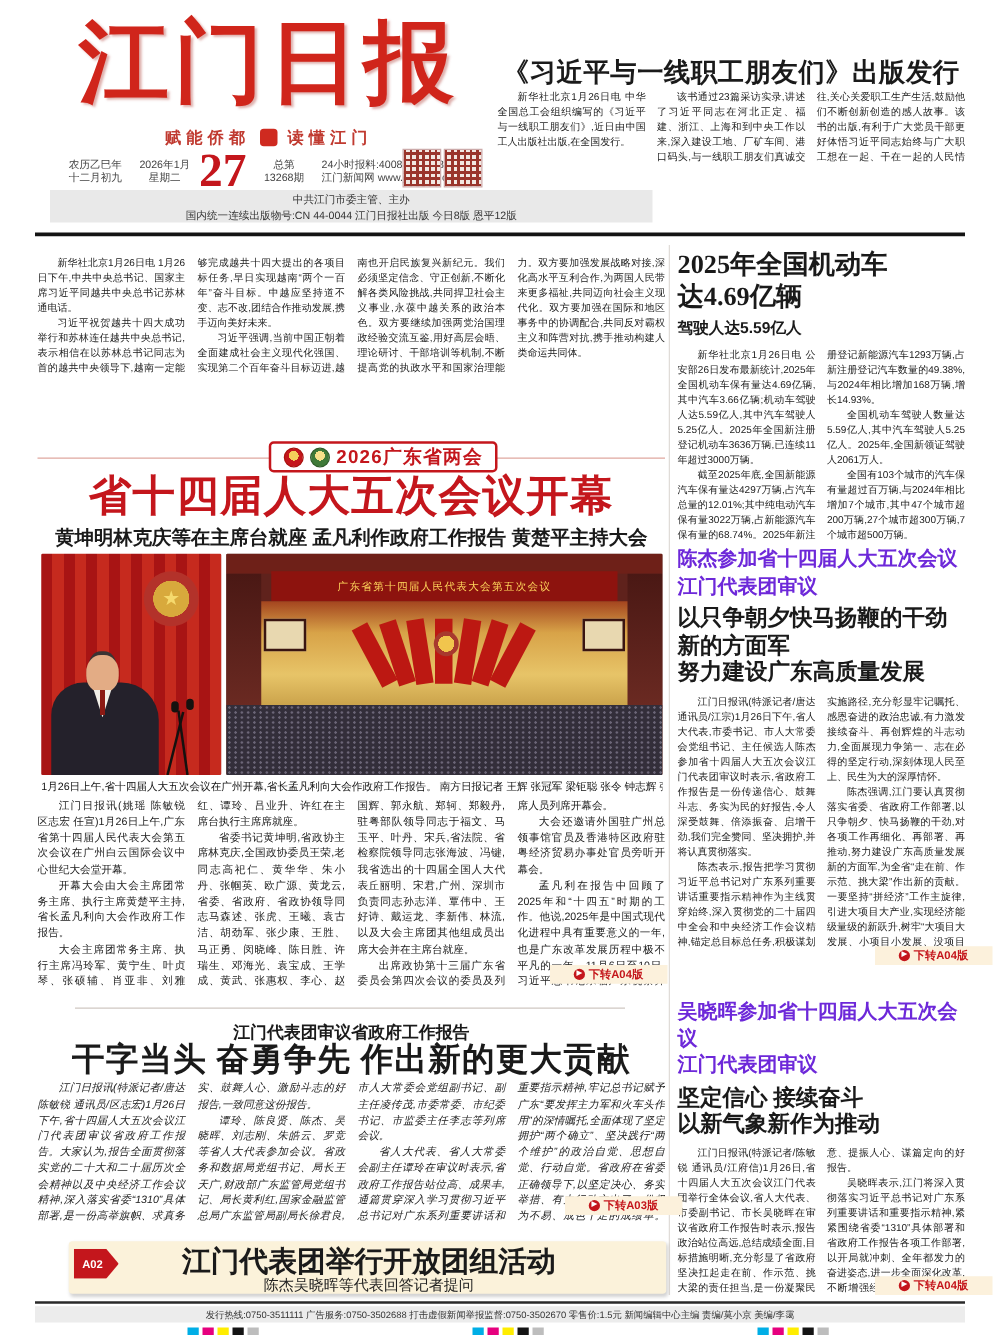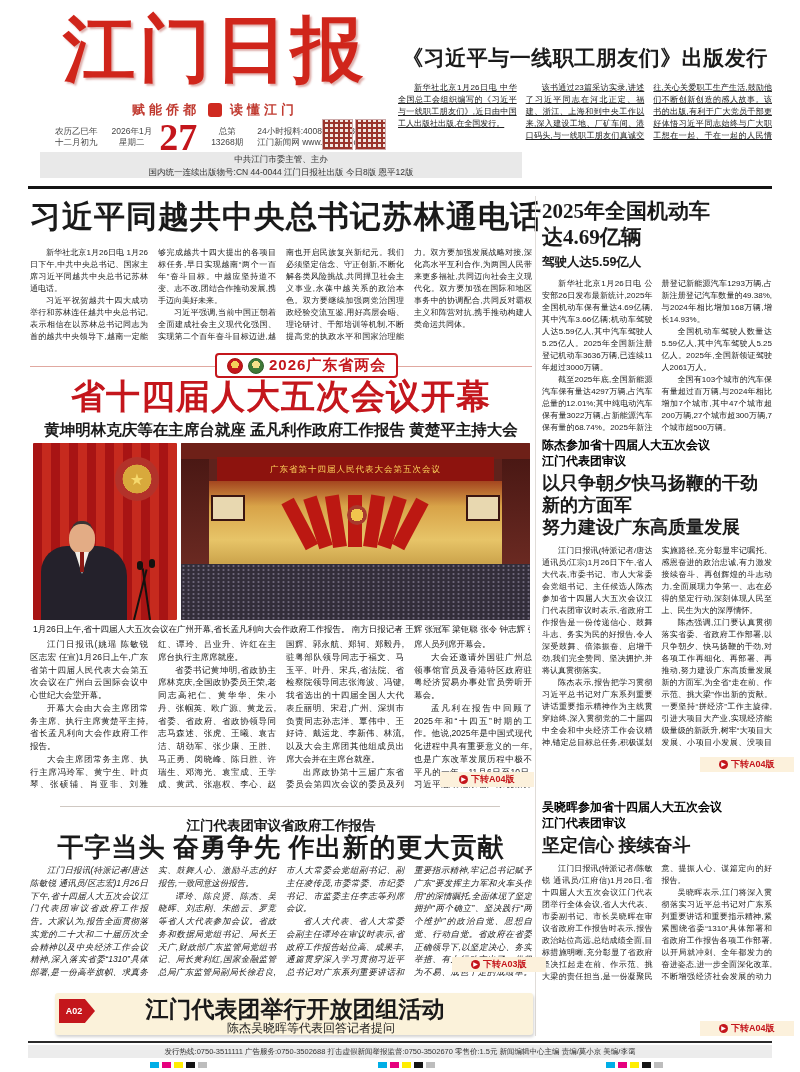--- a/index.html
+++ b/index.html
@@ -23,42 +23,42 @@
   .dl-day{font-family:"Liberation Serif",serif;font-size:38px;font-weight:bold;color:#c4161c;line-height:34px;text-align:right;}
   .qr{width:29px;height:29px;border:1px solid #caa;
       background-image:repeating-linear-gradient(0deg,#9a352c 0 2px,transparent 2px 5px),
                        repeating-linear-gradient(90deg,#9a352c 0 2px,#f2e8e2 2px 5px);}
   .gray-strip{left:40px;top:152px;width:482px;height:26px;background:#e9e9e9;
       text-align:center;font-size:8.5px;color:#333;line-height:1.5;padding-top:1px;box-sizing:border-box;}
 
   
   .tr-art{left:398px;top:44px;width:374px;}
   .tr-title{font-size:21px;font-weight:bold;text-align:center;letter-spacing:0.5px;white-space:nowrap;}
-  .tr-body{margin-top:10px;height:62px;overflow:hidden;column-count:3;column-gap:9px;text-decoration:underline;}
+  .tr-body{height:62px;overflow:hidden;column-count:3;column-gap:9px;}
 
   .rule-black{left:28px;top:186px;width:744px;height:3px;background:#141414;}
 
   
   .body-txt{font-size:8px;line-height:1.5;text-align:justify;color:#202020;}
   .body-txt p{margin:0;text-indent:2em;}
 
   
   .lead{left:30px;top:196px;width:502px;}
   .lead-h{font-family:"Liberation Serif",serif;font-size:31px;font-weight:bold;text-align:center;
           letter-spacing:1px;white-space:nowrap;}
   .lead-body{margin-top:9px;height:100px;overflow:hidden;column-count:4;column-gap:10px;}
 
   
   .vdivider{left:535px;top:196px;width:1px;height:840px;background:#e0dcd8;}
   .motor{left:542px;top:198px;width:230px;}
   .motor-h{font-family:"Liberation Serif",serif;font-size:21px;font-weight:bold;line-height:1.25;}
   .motor-sub{font-size:12.5px;font-weight:bold;margin-top:3px;}
   .motor-body{margin-top:7px;height:158px;overflow:hidden;column-count:2;column-gap:9px;}
 
-  .kicker{font-size:12px;font-weight:bold;color:#000000;line-height:1.35;}
+  .kicker{font-size:16px;font-weight:bold;color:#6d28d9;line-height:1.35;}
   .rh{font-family:"Liberation Serif",serif;font-size:18px;font-weight:bold;line-height:1.2;}
   .side-art{left:542px;width:230px;}
   .side-body{overflow:hidden;column-count:2;column-gap:9px;}
 
   
   .sec-rule{left:30px;top:366px;width:502px;height:1px;background:#e0a8a0;}
   .sec-badge{left:50%;top:353px;transform:translateX(-185px);display:flex;align-items:center;gap:5px;
       border:2px solid #c4161c;border-radius:4px;background:#fff;color:#c4161c;font-weight:bold;
       font-size:15px;padding:1px 10px;letter-spacing:1px;}
   .emblem-dot{width:14px;height:14px;border-radius:50%;background:radial-gradient(circle at 50% 40%,#f4cf5a 0 35%,#c4161c 36% 100%);border:1px solid #a8120f;}
@@ -114,21 +114,21 @@
   .gz-body{left:30px;top:864px;width:502px;height:126px;overflow:hidden;column-count:4;column-gap:10px;}
 
   
   .banner{left:55px;top:993px;width:445px;height:42px;background:#fbf2da;border-radius:3px;
       box-shadow:1px 2px 3px rgba(0,0,0,.18);padding-left:33px;}
   .banner-tag{position:absolute;left:4px;top:6px;width:36px;height:24px;background:#c4161c;color:#fff;
       font-size:9px;font-weight:bold;display:flex;align-items:center;justify-content:center;
       clip-path:polygon(0 0,72% 0,100% 50%,72% 100%,0 100%);padding-right:6px;box-sizing:border-box;}
   .banner-h{position:absolute;left:40px;top:1px;width:400px;text-align:center;
       font-family:"Liberation Serif",serif;font-size:23px;font-weight:bold;white-space:nowrap;}
-  .banner-s{position:absolute;left:56px;top:27px;width:400px;text-align:center;font-size:12px;color:#222;white-space:nowrap;}
+  .banner-s{position:absolute;left:40px;top:27px;width:400px;text-align:center;font-size:12px;color:#222;white-space:nowrap;}
 
   
   .foot-rule{left:28px;top:1041px;width:744px;height:2px;background:#2a2a2a;}
   .foot-strip{left:28px;top:1045px;width:744px;height:13px;background:#ececec;text-align:center;
       font-size:7.5px;color:#333;line-height:13px;white-space:nowrap;overflow:hidden;}
   .cmyk{display:flex;gap:3px;}
   .cmyk span{width:9px;height:6px;display:inline-block;}
   .c1{background:#00aee6;}.c2{background:#e6007e;}.c3{background:#ffed00;}.c4{background:#141414;}.c5{background:#bdbdbd;}
 </style>
 </head>
@@ -178,21 +178,20 @@
     <div class="tr-title">《习近平与一线职工朋友们》出版发行</div>
     <div class="tr-body body-txt">
         <p>新华社北京1月26日电 中华全国总工会组织编写的《习近平与一线职工朋友们》,近日由中国工人出版社出版,在全国发行。</p>
         <p>该书通过23篇采访实录,讲述了习近平同志在河北正定、福建、浙江、上海和到中央工作以来,深入建设工地、厂矿车间、港口码头,与一线职工朋友们真诚交往,关心关爱职工生产生活,鼓励他们不断创新创造的感人故事。该书的出版,有利于广大党员干部更好体悟习近平同志始终与广大职工想在一起、干在一起的人民情怀,团结动员亿万职工为全面建设社会主义现代化国家、全面推进中华民族伟大复兴贡献智慧和力量。</p>
       </div>
   </section>
 
   <div class="abs rule-black"></div>
 
   <section class="abs lead">
-    <div class="lead-h">习近平同越共中央总书记苏林通电话</div>
     <div class="lead-body body-txt">
         <p>新华社北京1月26日电 1月26日下午,中共中央总书记、国家主席习近平同越共中央总书记苏林通电话。</p>
         <p>习近平祝贺越共十四大成功举行和苏林连任越共中央总书记,表示相信在以苏林总书记同志为首的越共中央领导下,越南一定能够完成越共十四大提出的各项目标任务,早日实现越南“两个一百年”奋斗目标。中越应坚持道不变、志不改,团结合作推动发展,携手迈向美好未来。</p>
         <p>习近平强调,当前中国正朝着全面建成社会主义现代化强国、实现第二个百年奋斗目标迈进,越南也开启民族复兴新纪元。我们必须坚定信念、守正创新,不断化解各类风险挑战,共同捍卫社会主义事业,永葆中越关系的政治本色。双方要继续加强两党治国理政经验交流互鉴,用好高层会晤、理论研讨、干部培训等机制,不断提高党的执政水平和国家治理能力。双方要加强发展战略对接,深化高水平互利合作,为两国人民带来更多福祉,共同迈向社会主义现代化。双方要加强在国际和地区事务中的协调配合,共同反对霸权主义和阵营对抗,携手推动构建人类命运共同体。</p>
       </div>
   </section>
 
   <div class="abs vdivider"></div>
 
   <section class="abs motor">
@@ -280,20 +279,21 @@
   </section>
   <div class="abs jump" style="left:700px;top:757px;">
     <span class="jump-ic"></span>
     <span>下转A04版</span>
   </div>
 
   <section class="abs side-art" style="top:799px;">
     <div class="kicker">吴晓晖参加省十四届人大五次会议</div>
     <div class="kicker">江门代表团审议</div>
     <div class="rh" style="margin-top:4px;">坚定信心  接续奋斗</div>
+    <div class="rh">以新气象新作为推动</div>
     <div class="side-body body-txt" style="margin-top:6px;height:124px;">
         <p>江门日报讯(特派记者/陈敏锐 通讯员/江府信)1月26日,省十四届人大五次会议江门代表团举行全体会议,省人大代表、市委副书记、市长吴晓晖在审议省政府工作报告时表示,报告政治站位高远,总结成绩全面,目标措施明晰,充分彰显了省政府坚决扛起走在前、作示范、挑大梁的责任担当,是一份凝聚民意、提振人心、谋篇定向的好报告。</p>
         <p>吴晓晖表示,江门将深入贯彻落实习近平总书记对广东系列重要讲话和重要指示精神,紧紧围绕省委“1310”具体部署和省政府工作报告各项工作部署,以开局就冲刺、全年都发力的奋进姿态,进一步全面深化改革,不断增强经济社会发展的动力和活力,以新气象新作为推动江门高质量发展取得新成效。强化与粤港澳大湾区兄弟城市间的硬联通软联通心联通,提升城市发展能级,努力将大广海湾打造成为国家新一轮开放合作平台,推动珠江口东西两岸融合互动发展,久久为功推动粤港澳大湾区建设。深入做好“侨”的文章,持续打好“五外联动”组合拳,扩大高水平对外开放,全力打造一流营商环境,在服务和融入新发展格局中展现更大作为。坚持实体经济为本、制造业当家,加快构建更加强大的现代化产业体系,推进国家中小企业数字化转型试点城市建设,加大高新技术企业和科技型中小企业分类培育力度。</p>
       </div>
   </section>
   <div class="abs jump" style="left:700px;top:1021px;">
     <span class="jump-ic"></span>
     <span>下转A04版</span>
   </div>
 

